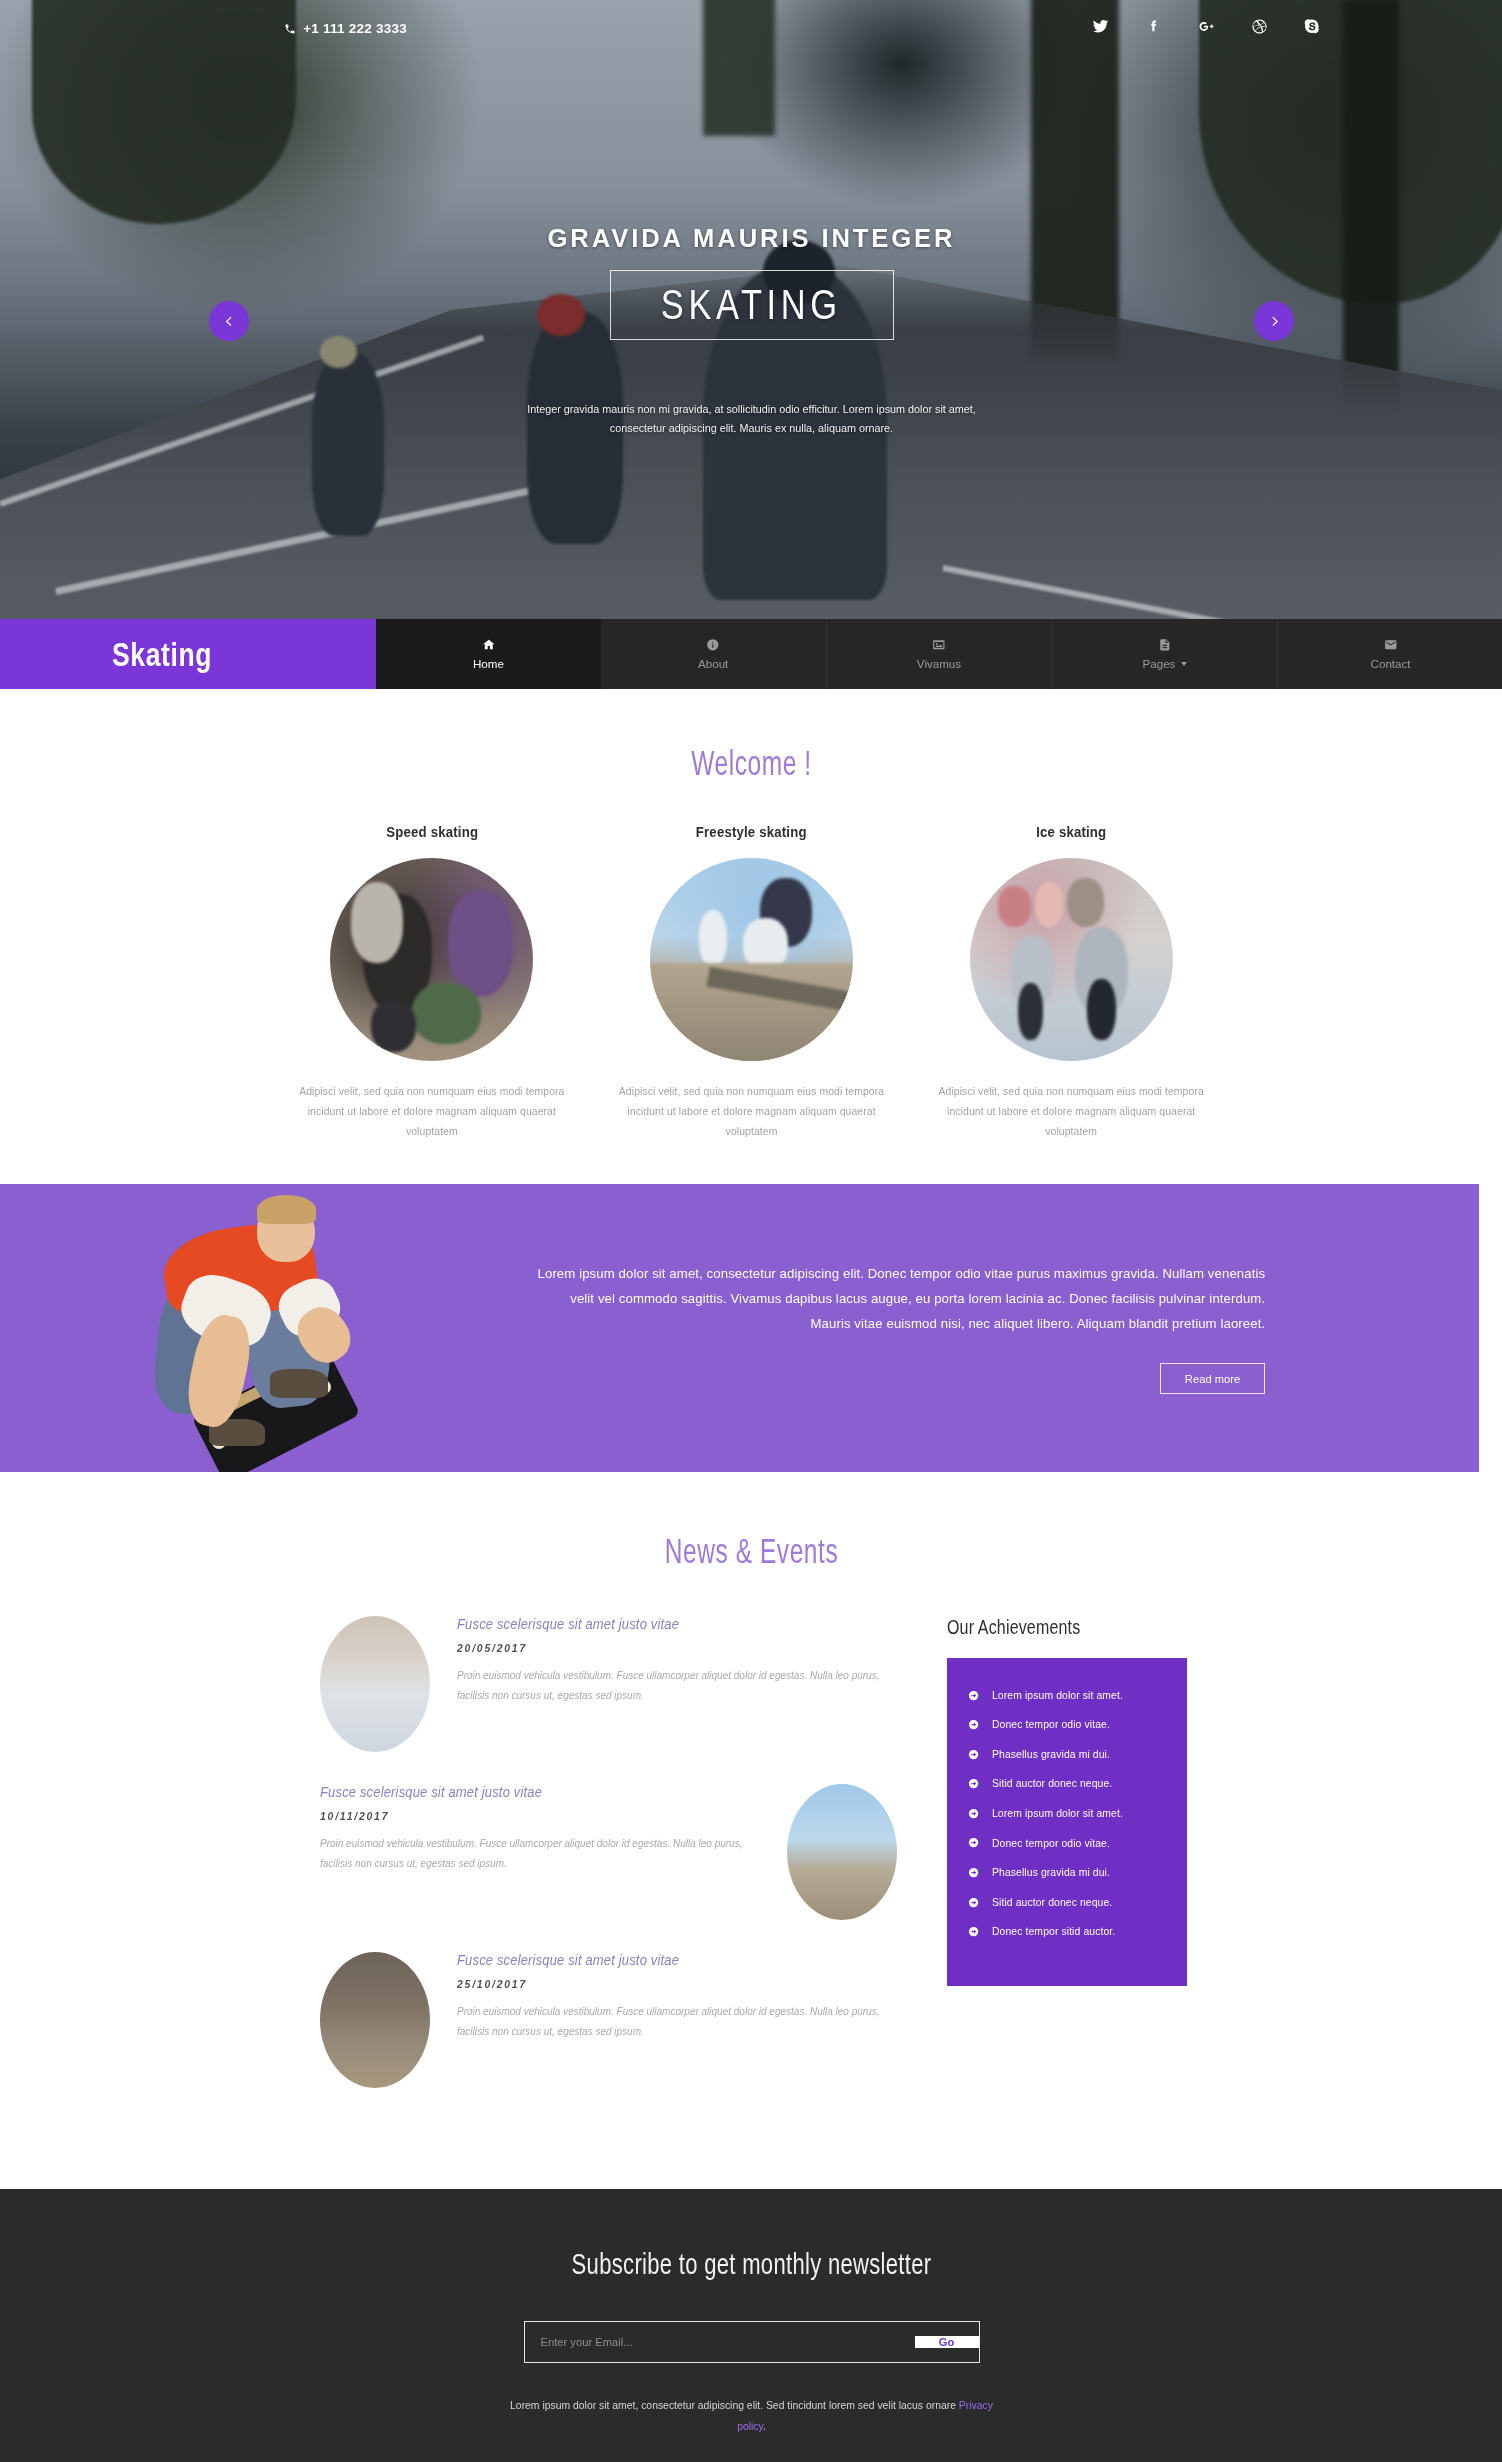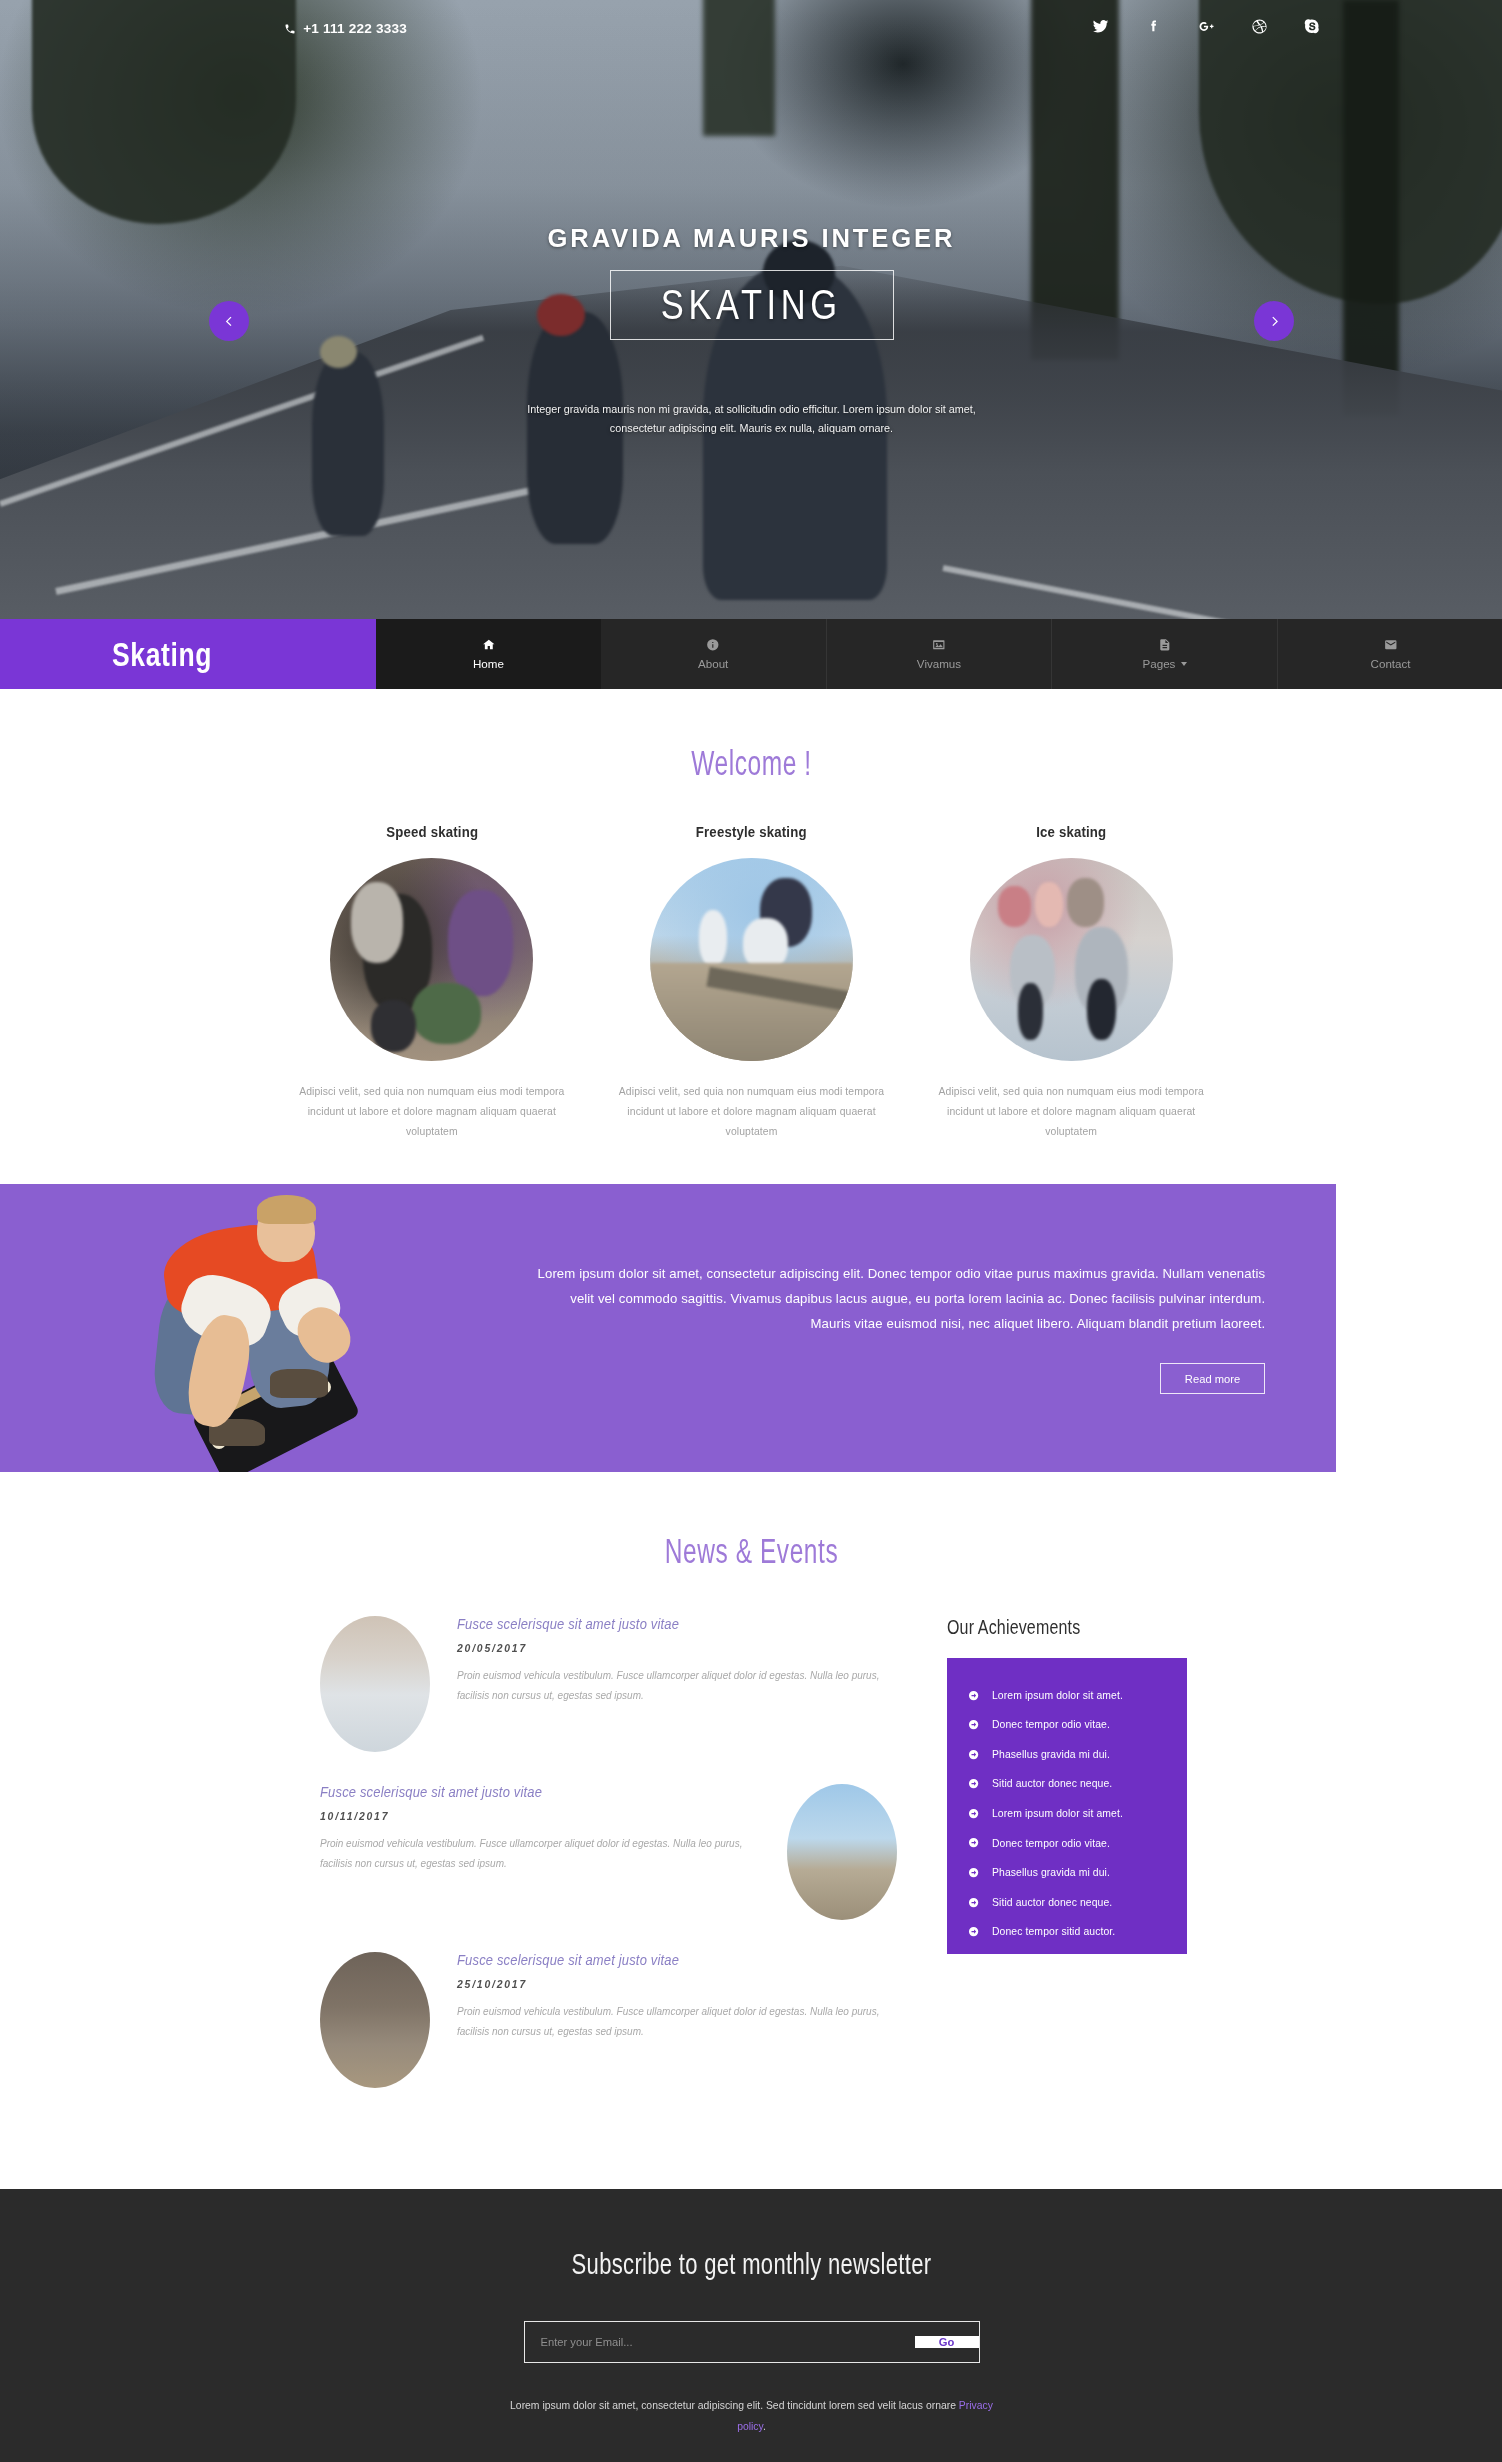--- a/index.html
+++ b/index.html
@@ -233,21 +233,21 @@
     margin-top: 21px;
     color: #a3a3a3;
     font-size: 10.4px;
     line-height: 20px;
     letter-spacing: 0.1px;
   }
 
   
   .banner {
     margin-top: 42px;
-    width: 1336px;
+    width: 1479px;
     height: 288px;
     background: #8a5fd0;
     position: relative;
     overflow: hidden;
     display: flex;
     align-items: center;
   }
   .banner-skater { position: absolute; left: 80px; top: 11.2px; width: 336px; height: 277px; }
   .bs { position: absolute; }
   .bs-head { left: 177px; top: 4.8px; width: 58px; height: 62px; background: #e8c09a; border-radius: 48% 52% 45% 45%; }
@@ -342,21 +342,21 @@
     color: #2f2f2f;
     font-size: 20px;
     font-weight: 400;
     letter-spacing: 0.2px;
     transform: scaleX(.80);
     transform-origin: left center;
   }
   .ach-box {
     margin-top: 19px;
     background: #6f2fc4;
-    padding: 32px 21px 17px;
+    padding: 32px 21px 49px;
   }
   .ach-item {
     display: flex; align-items: center; gap: 12.8px;
     margin-bottom: 18.4px;
     color: #ffffff;
     font-size: 10.4px;
     letter-spacing: 0.1px;
   }
   .ach-item:last-child { margin-bottom: 0; }
   .ach-item svg { width: 11.2px; height: 11.2px; fill: #fff; flex: 0 0 11.2px; display: block; }

